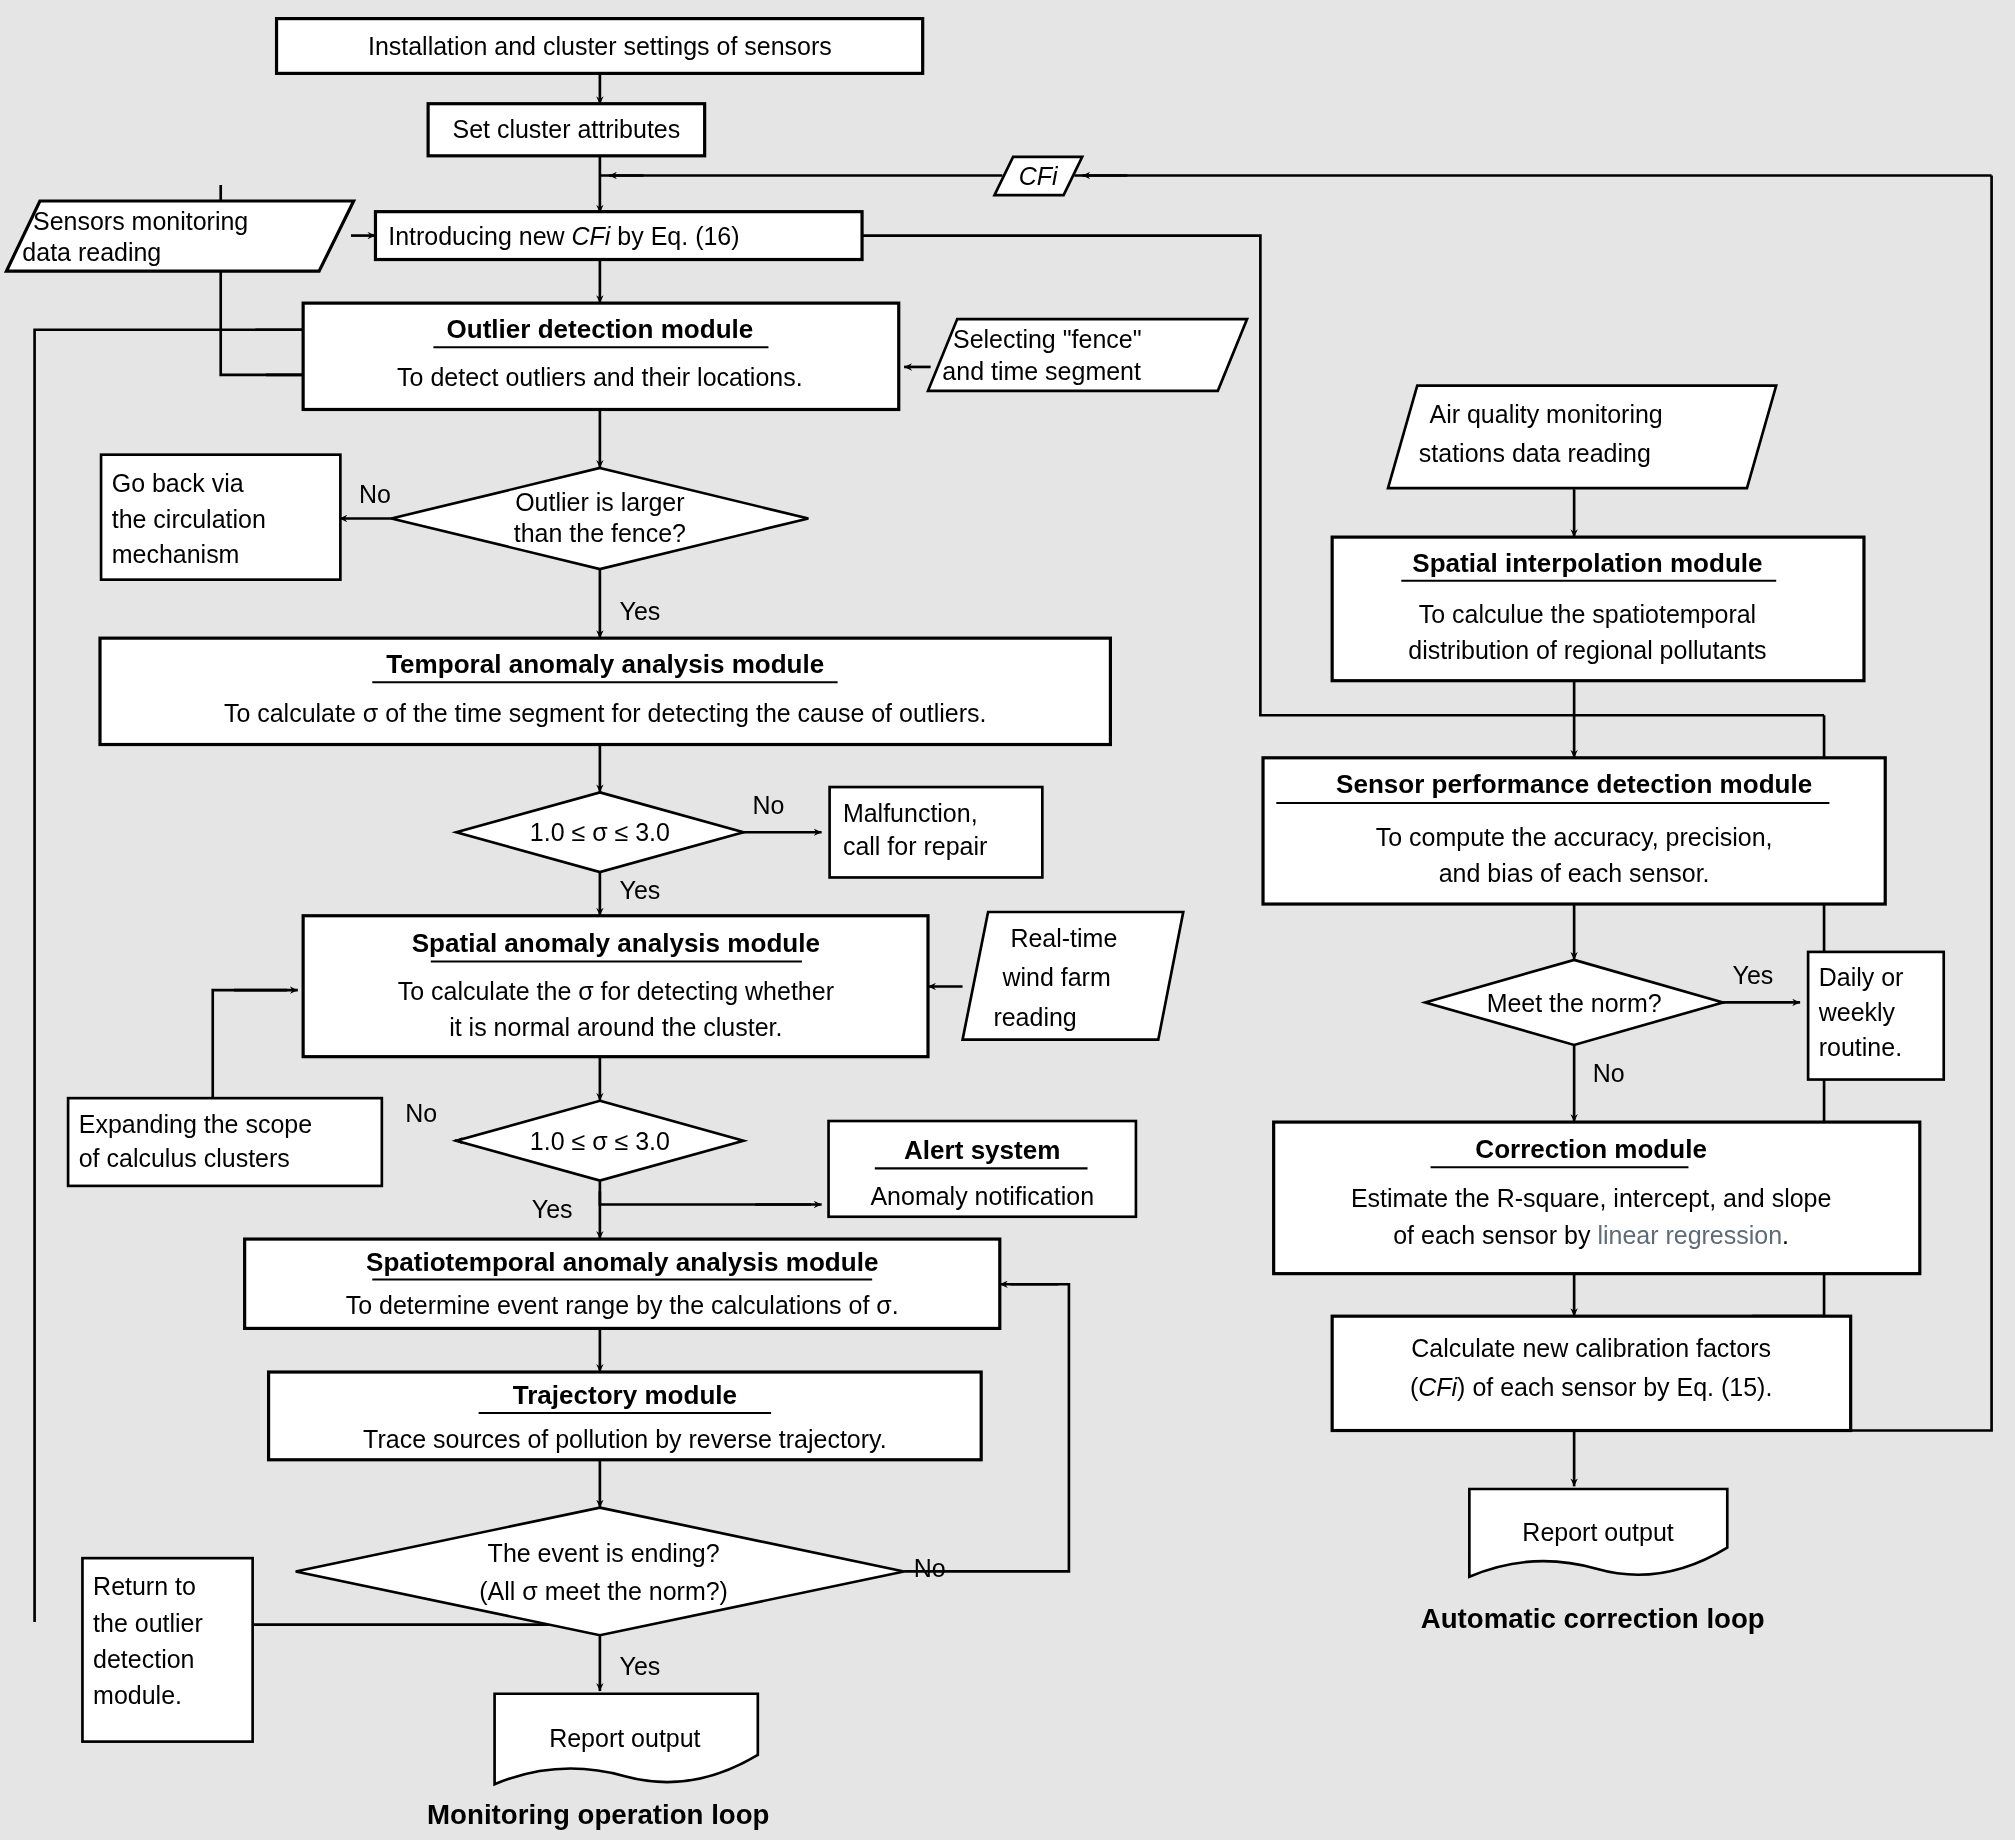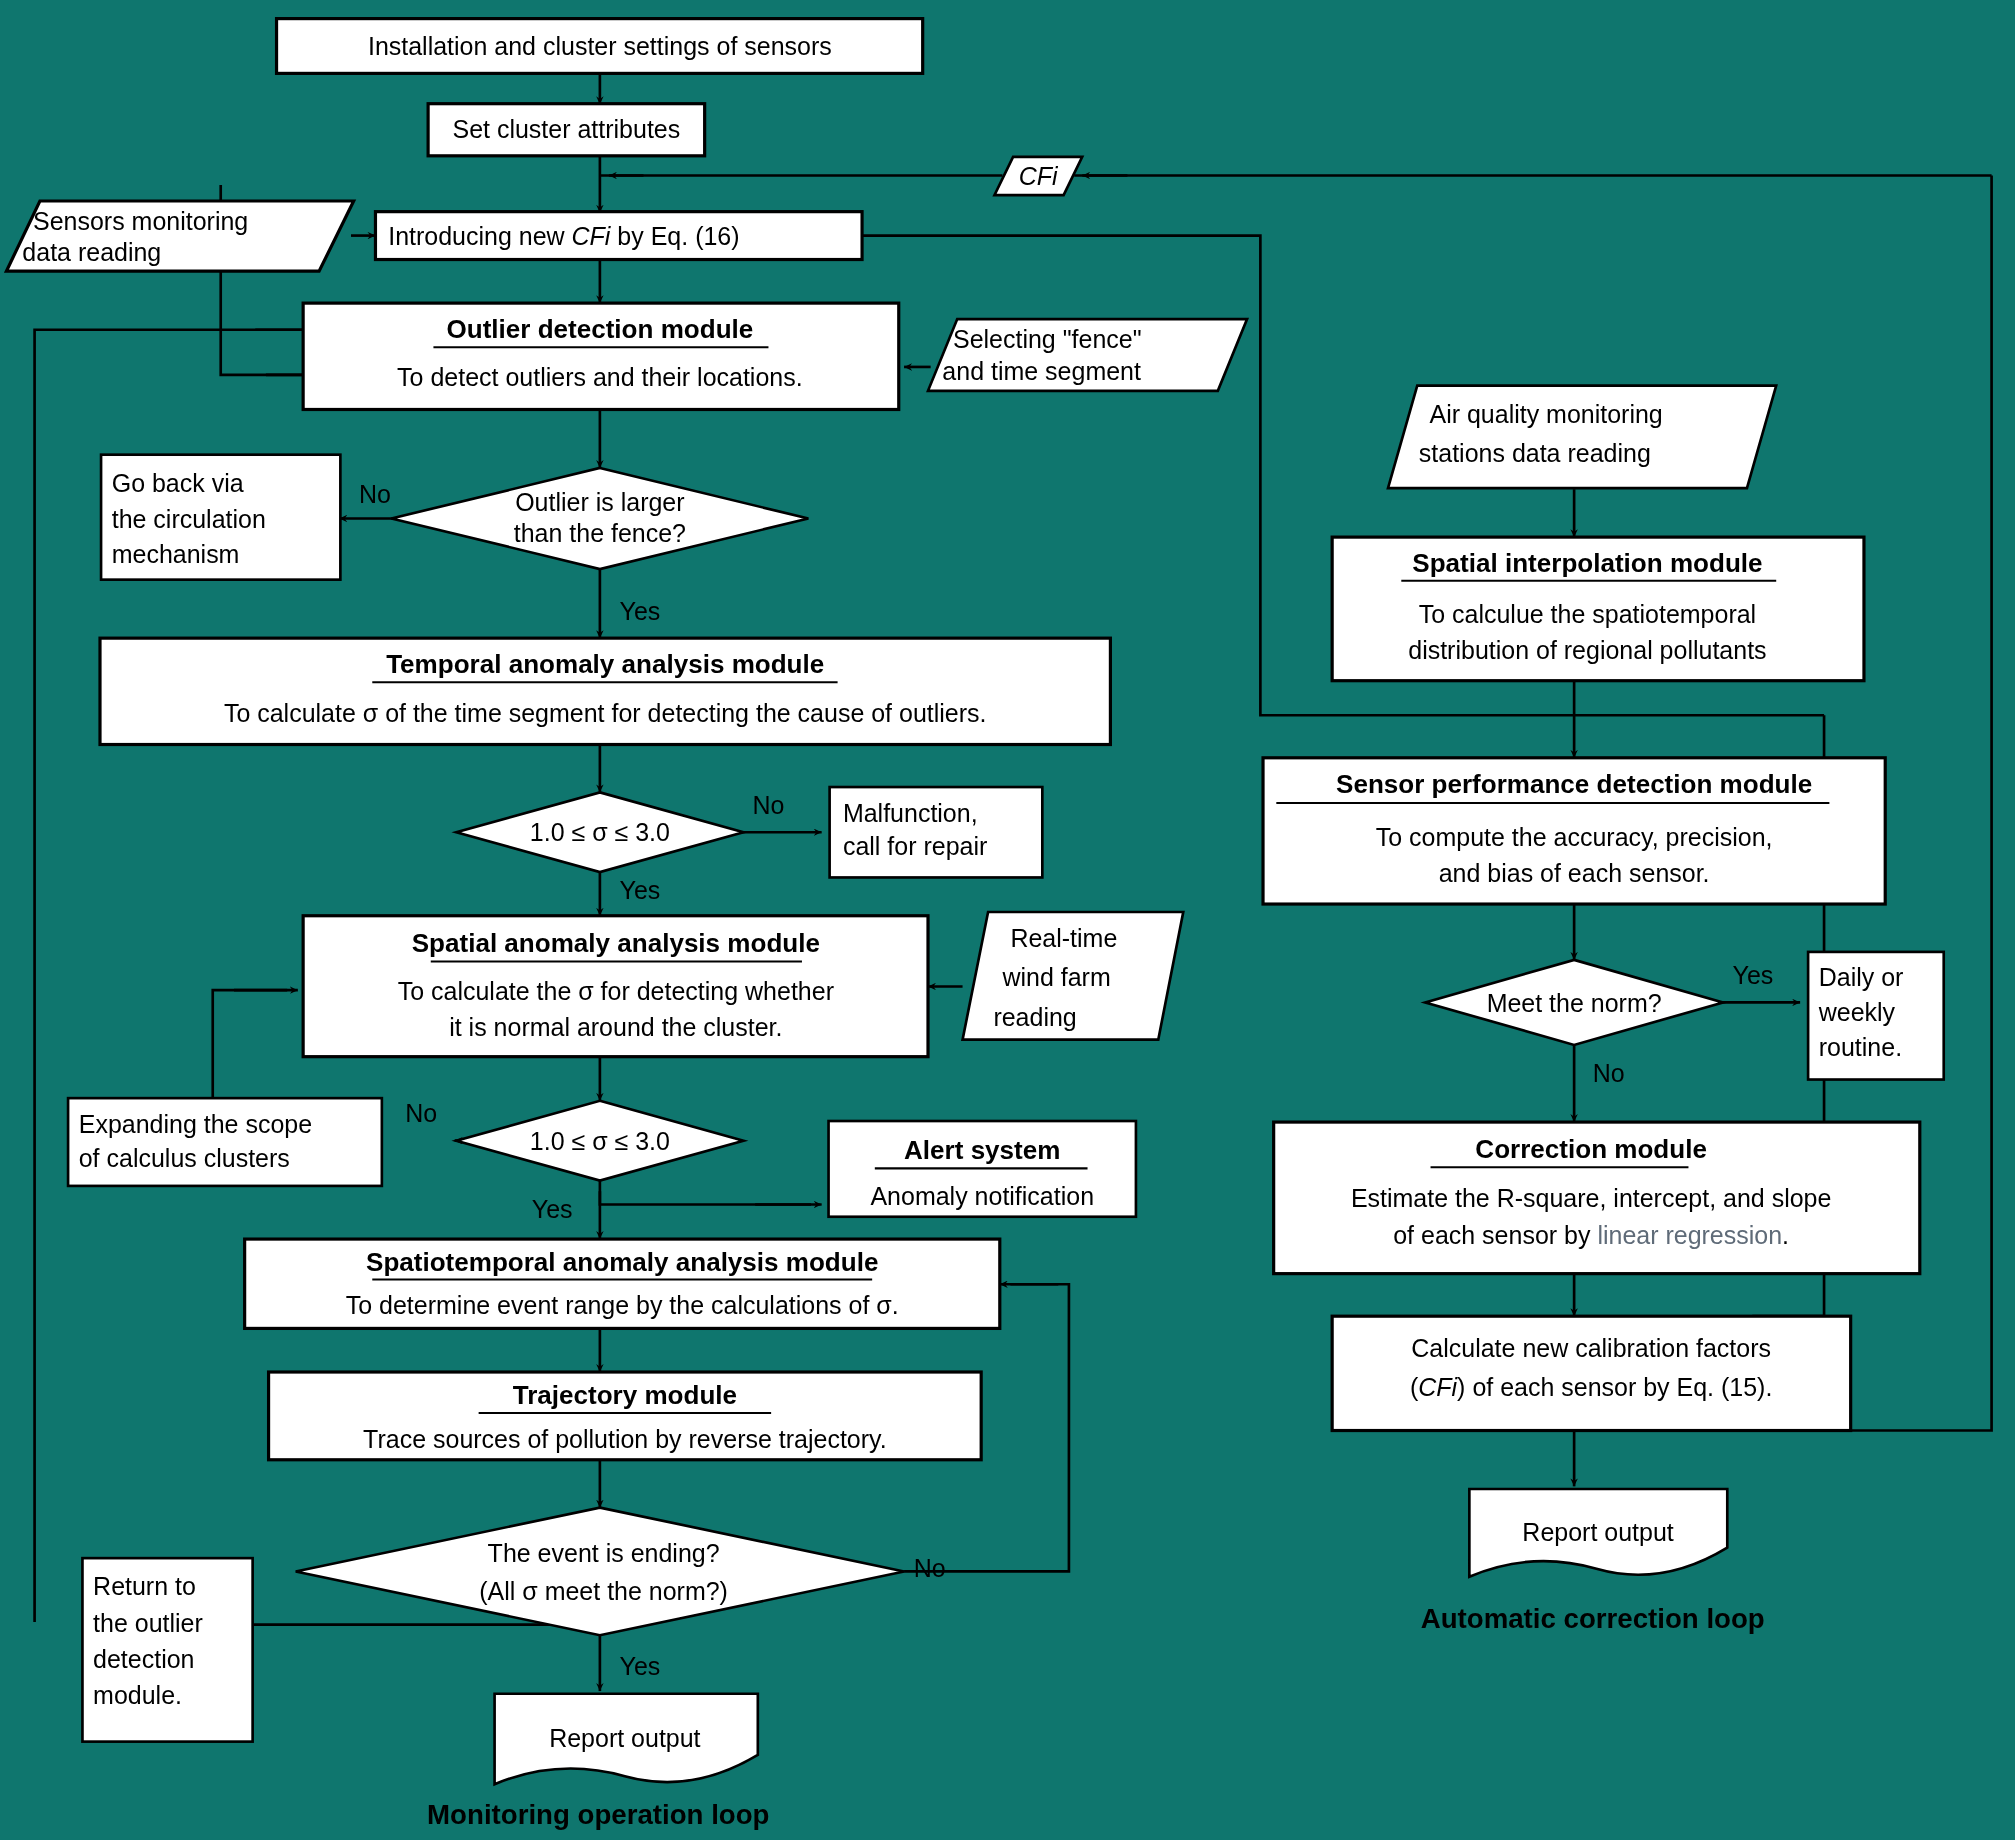--- a/index.html
+++ b/index.html
@@ -1,19 +1,19 @@
 <!DOCTYPE html>
 <html style="font-size:8.5px"><head>
 <meta charset="utf-8">
 <title>Sensor Monitoring &amp; Automatic Correction Flowchart</title>
 <style>
   html,body{margin:0;padding:0;background:#ffffff;}
   body{width:2015px;height:1840px;overflow:hidden;
        font-family:"Liberation Sans","DejaVu Sans",sans-serif;}
-  #root{position:relative;width:2015px;height:1840px;background:#0f766e;}
+  #root{position:relative;width:2015px;height:1840px;background:#e5e5e5;}
   svg{display:block;}
   .ln{stroke:#000;stroke-width:5;fill:none;}
   .shape{stroke:#000;stroke-width:6;fill:#ffffff;}
   .shape-thin{stroke:#000;stroke-width:5;fill:#ffffff;}
   .rule{stroke:#000;stroke-width:4;}
   text{fill:#000;font-family:"Liberation Sans","DejaVu Sans",sans-serif;}
   .t{font-size:47px;}
   .tb{font-size:49px;font-weight:bold;}
   .tlbl{font-size:47px;}
   .tloop{font-size:52px;font-weight:bold;}

